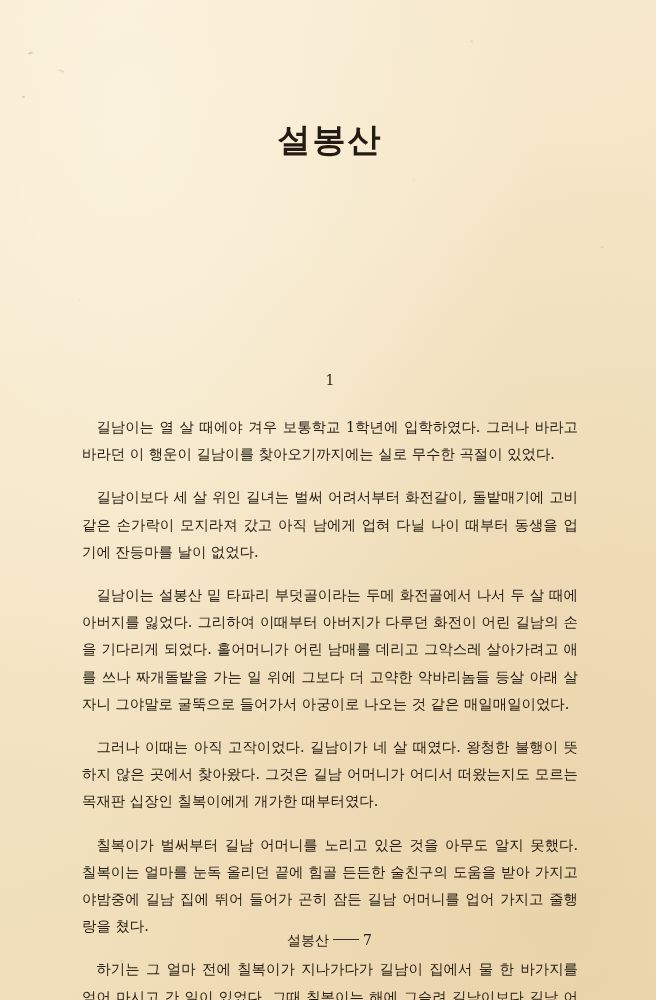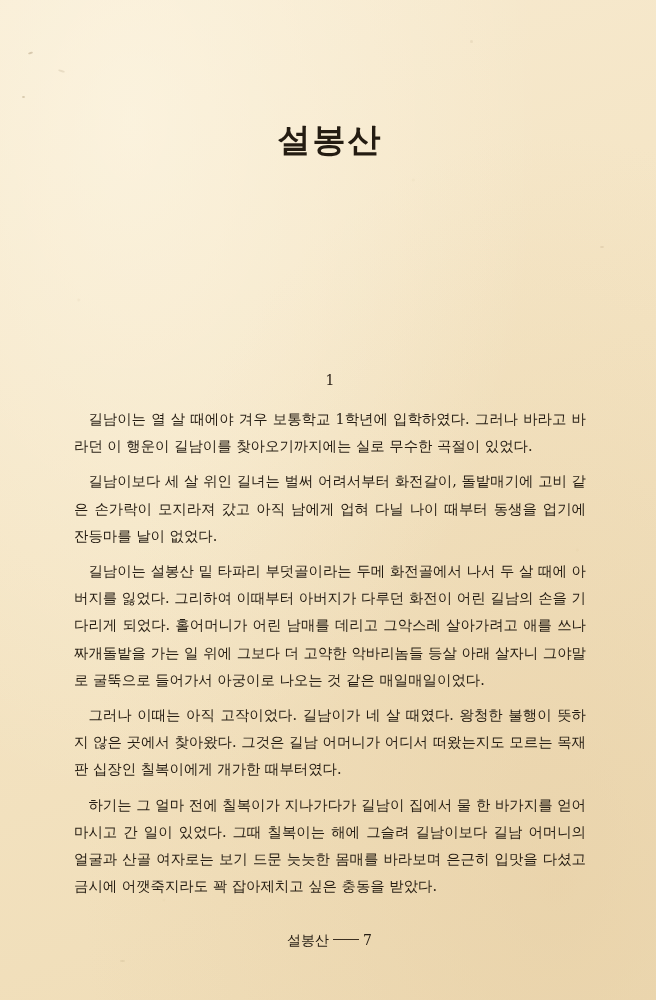--- a/index.html
+++ b/index.html
@@ -79,21 +79,21 @@
     left: 0;
     right: 0;
     font-size: 14.4px;
     line-height: 27.2px;
     color: #241c12;
     text-align: justify;
     text-justify: inter-character;
     word-break: break-all;
   }
   .body-text p {
-    margin: 8px;
+    margin: 16px;
     text-indent: 1em;
   }
   .footer {
     position: absolute;
     left: 0;
     right: 0;
     top: 932px;
     text-align: center;
     font-size: 14px;
     color: #241c12;
@@ -124,20 +124,21 @@
 
     <h1 class="doc-title">설봉산</h1>
 
     <div class="section-number">1</div>
 
     <div class="body-text">
       <p>길남이는 열 살 때에야 겨우 보통학교 1학년에 입학하였다. 그러나 바라고 바라던 이 행운이 길남이를 찾아오기까지에는 실로 무수한 곡절이 있었다.</p>
       <p>길남이보다 세 살 위인 길녀는 벌써 어려서부터 화전갈이, 돌밭매기에 고비 같은 손가락이 모지라져 갔고 아직 남에게 업혀 다닐 나이 때부터 동생을 업기에 잔등마를 날이 없었다.</p>
       <p>길남이는 설봉산 밑 타파리 부덧골이라는 두메 화전골에서 나서 두 살 때에 아버지를 잃었다. 그리하여 이때부터 아버지가 다루던 화전이 어린 길남의 손을 기다리게 되었다. 홀어머니가 어린 남매를 데리고 그악스레 살아가려고 애를 쓰나 짜개돌밭을 가는 일 위에 그보다 더 고약한 악바리놈들 등살 아래 살자니 그야말로 굴뚝으로 들어가서 아궁이로 나오는 것 같은 매일매일이었다.</p>
       <p>그러나 이때는 아직 고작이었다. 길남이가 네 살 때였다. 왕청한 불행이 뜻하지 않은 곳에서 찾아왔다. 그것은 길남 어머니가 어디서 떠왔는지도 모르는 목재판 십장인 칠복이에게 개가한 때부터였다.</p>
+      <p>칠복이가 벌써부터 길남 어머니를 노리고 있은 것을 아무도 알지 못했다. 칠복이는 얼마를 눈독 올리던 끝에 힘골 든든한 술친구의 도움을 받아 가지고 야밤중에 길남 집에 뛰어 들어가 곤히 잠든 길남 어머니를 업어 가지고 줄행랑을 쳤다.</p>
       <p>하기는 그 얼마 전에 칠복이가 지나가다가 길남이 집에서 물 한 바가지를 얻어 마시고 간 일이 있었다. 그때 칠복이는 해에 그슬려 길남이보다 길남 어머니의 얼굴과 산골 여자로는 보기 드문 늣늣한 몸매를 바라보며 은근히 입맛을 다셨고 금시에 어깻죽지라도 꽉 잡아제치고 싶은 충동을 받았다.</p>
     </div>
 
     <div class="footer">
       <span>설봉산</span><span class="rule"></span><span class="pg">7</span>
     </div>
 
   </div>
 </div>
 

